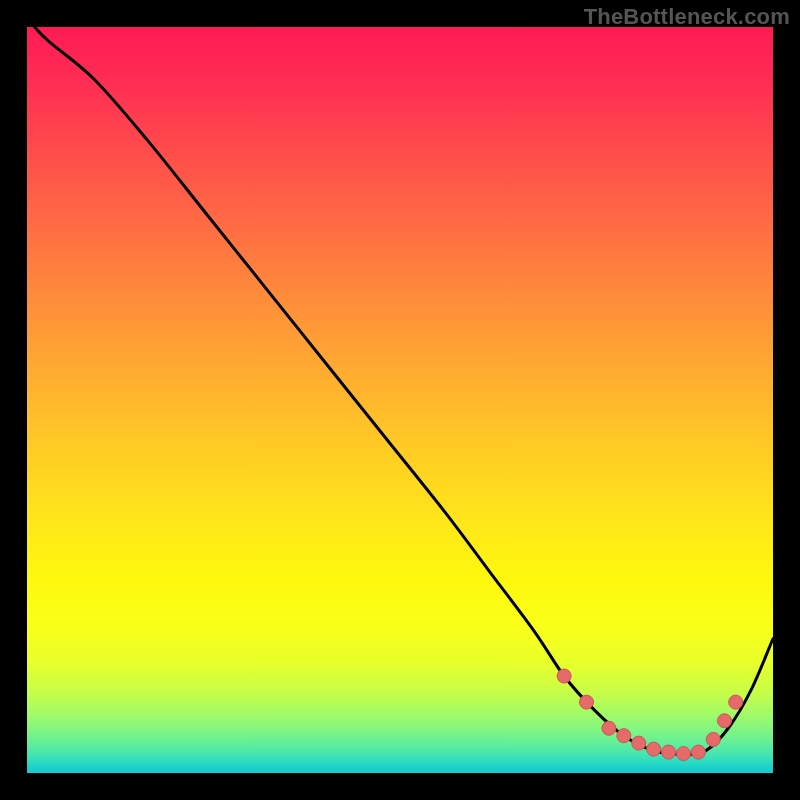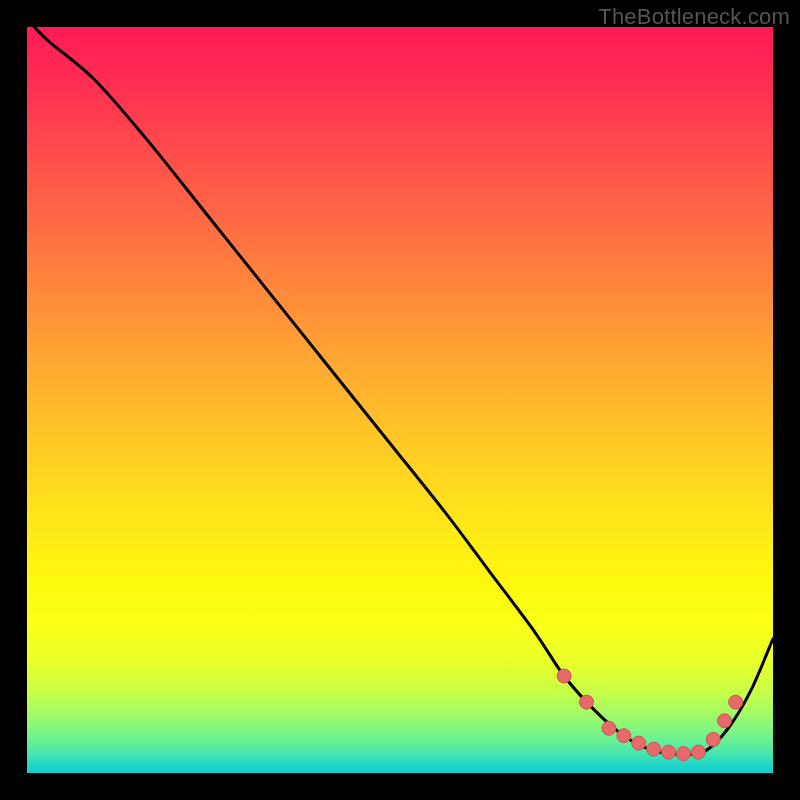--- a/index.html
+++ b/index.html
@@ -16,21 +16,21 @@
     width: 800px;
     height: 800px;
     background: #000;
   }
   .watermark {
     position: absolute;
     top: 4px;
     right: 10px;
     color: #555556;
     font-size: 22px;
-    font-weight: 400;
+    font-weight: 700;
     letter-spacing: 0.2px;
     z-index: 5;
   }
   .plot-area {
     position: absolute;
     left: 27px;
     top: 27px;
     width: 746px;
     height: 746px;
     

